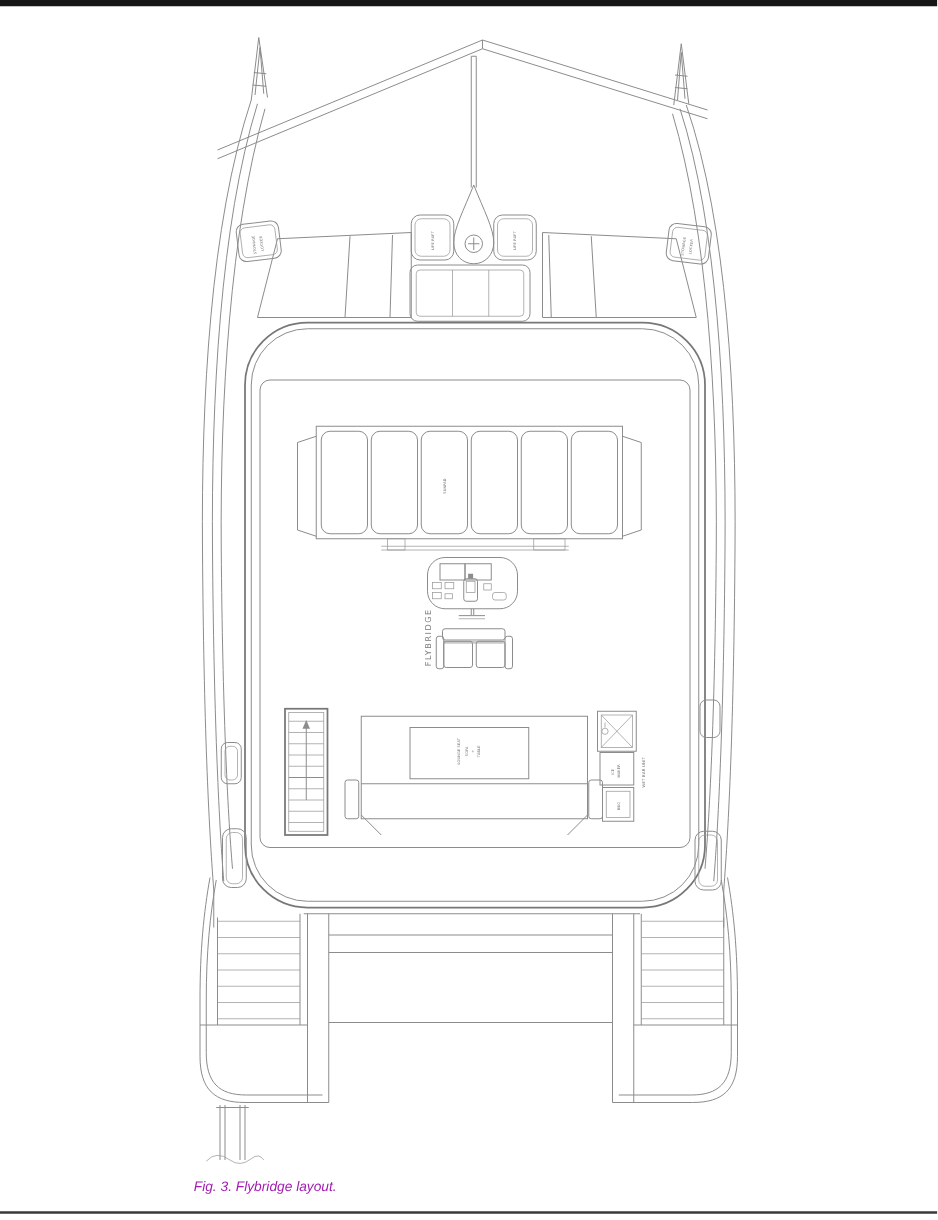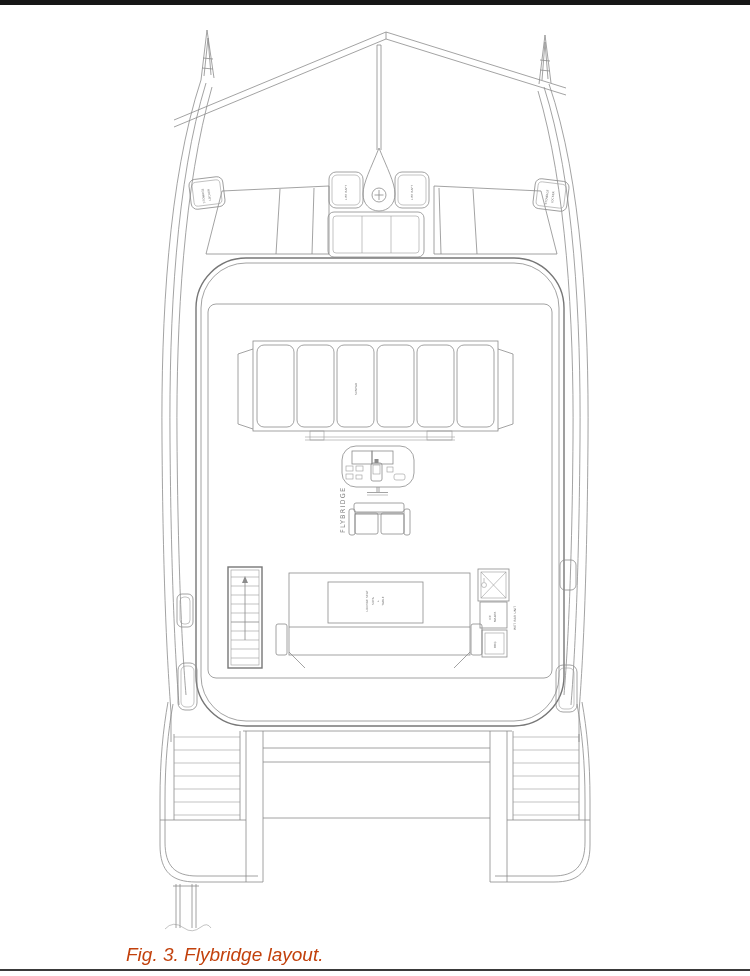--- a/index.html
+++ b/index.html
@@ -1,20 +1,20 @@
 <!DOCTYPE html>
 <html><head>
 <meta charset="utf-8">
 <style>
   html,body{margin:0;padding:0;background:#fff;}
   #page{position:relative;width:750px;height:976px;background:#fff;overflow:hidden;
         font-family:"Liberation Sans",sans-serif;}
   #topbar{position:absolute;left:0;top:0;width:750px;height:5px;background:#161616;}
   #botrule{position:absolute;left:0;top:969px;width:750px;height:2px;background:#3a3a3a;}
-  #caption{position:absolute;left:126px;top:944px;font-style:italic;font-size:19px;color:#c2410c;}
+  #caption{position:absolute;left:155px;top:944px;font-style:italic;font-size:11px;color:#a21caf;}
   svg{position:absolute;left:0;top:0;}
   .ln{fill:none;stroke:#8c8c8c;stroke-width:0.8;}
   .ln2{fill:none;stroke:#777;stroke-width:1.4;}
   .ln3{fill:none;stroke:#9a9a9a;stroke-width:0.6;}
   .shade{fill:#c9c9c9;stroke:none;}
   .fillg{fill:#8c8c8c;stroke:none;}
   text{fill:#6f6f6f;font-family:"DejaVu Sans",sans-serif;}
   .t3{font-size:3px;letter-spacing:0.2px;}
   .t28{font-size:2.8px;letter-spacing:0.15px;}
   .t65{font-size:6.5px;letter-spacing:1.2px;fill:#7a7a7a;}

